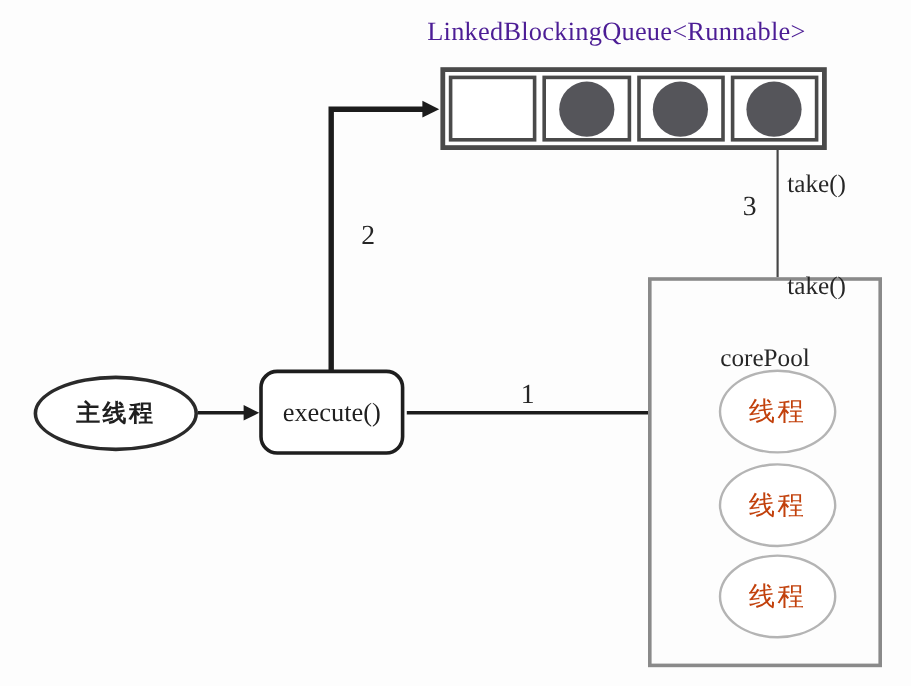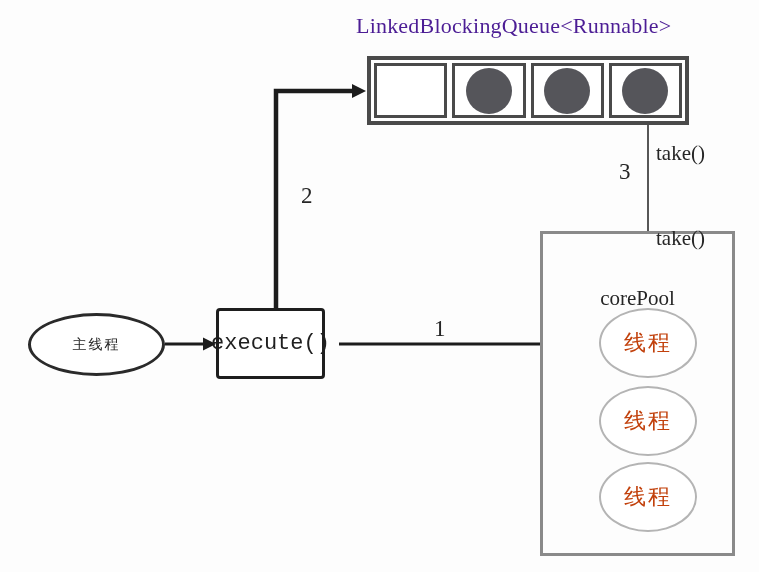--- a/index.html
+++ b/index.html
@@ -36,31 +36,30 @@
     background:var(--task-circle,#55555a);
   }
   .queue-cell.filled .dot{display:block;}
 
   
   #main-thread{
     left:28px;top:313px;width:137px;height:63px;
     border:3px solid #2a2a2a;border-radius:50%;
     background:#fff;
     display:flex;align-items:center;justify-content:center;
-    font-size:14px;letter-spacing:2px;
+    font-size:20px;letter-spacing:2px;font-weight:bold;
   }
 
   
   #execute{
-    left:216px;top:308px;width:109px;height:71px;
-    border:3.5px solid #1e1e1e;border-radius:4px;
+    left:216px;top:308px;width:121px;height:71px;
+    border:3.5px solid #1e1e1e;border-radius:15px;
     background:#fff;
     display:flex;align-items:center;justify-content:center;
     font-size:22px;
-    font-family:Liberation Mono, monospace;
   }
 
   
   #core-pool{
     left:540px;top:231px;width:195px;height:325px;
     border:3px solid var(--core-pool-border,#8a8a8a);
     background:#fdfdfd;
   }
   #core-pool-label{
     position:absolute;left:0;top:12px;width:100%;

